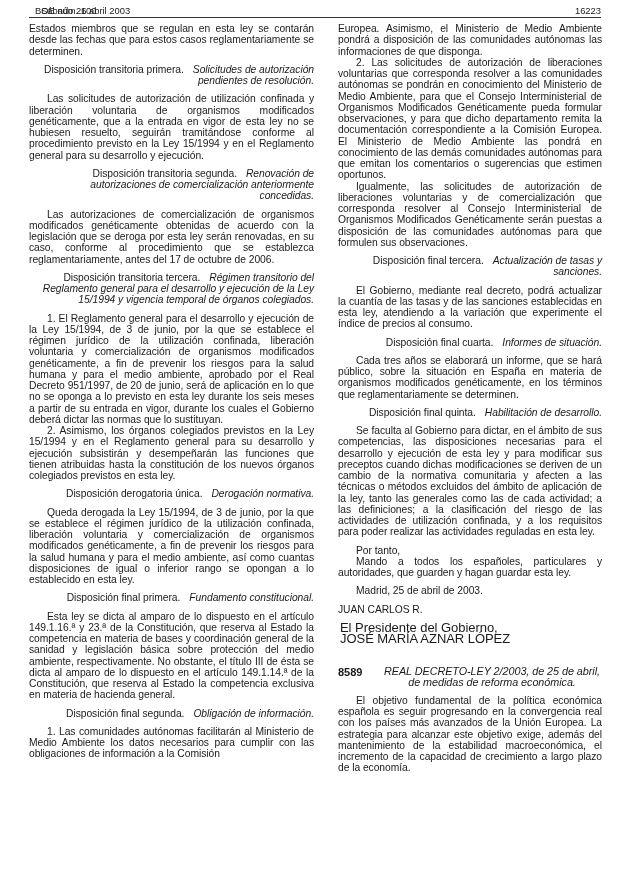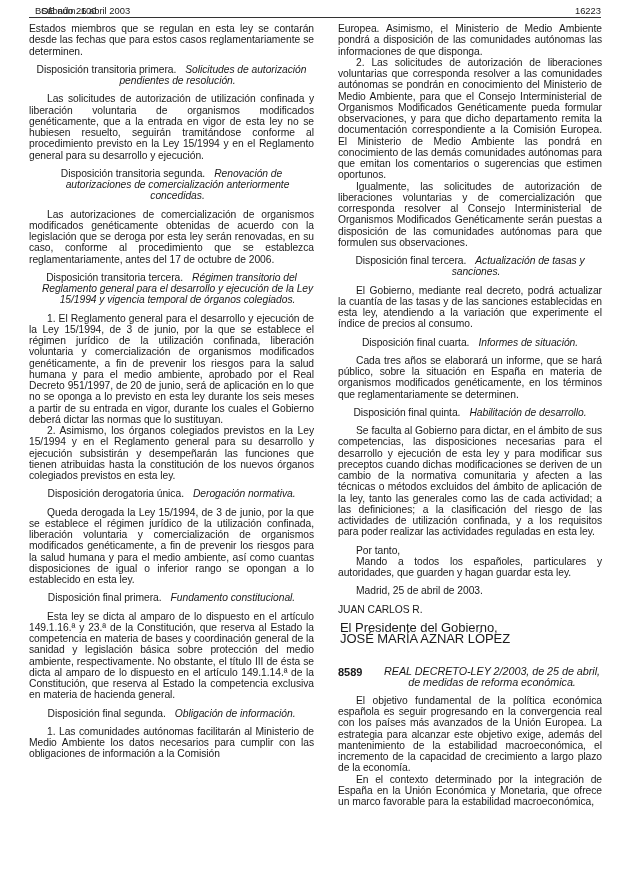--- a/index.html
+++ b/index.html
@@ -11,21 +11,21 @@
   .h-left { left:6px; }
   .h-center { left:12px; right:0; text-align:left; }
   .h-right { right:0; }
   .col { position:absolute; top:23px; width:285px; font-size:10.3px; line-height:11.25px;
          text-align:justify; letter-spacing:-0.05px; }
   .col-left { left:29px; }
   .col-right { left:338px; width:264px; }
   p { margin:0; }
   .p-indent { text-indent:18px; }
   .gap { margin-top:7px; }
-  .disp { padding-left:12px; text-indent:-12px; text-align:center; }
+  .disp { padding-left:12px; text-indent:-12px; text-align:right; }
   .disp .kw { margin-right:9px; }
   .disp .ttl { font-style:italic; }
   .sig-right { text-align:left; padding-right:14px; }
   .small { font-size:13px; line-height:11px; text-align:left; padding-left:2px; }
   .decree { display:flex; margin-top:22px; }
   .decree-num { font-weight:bold; font-size:11px; width:36px; flex:none; line-height:12px; }
   .decree-title { font-style:italic; font-size:10.8px; line-height:11px; text-align:center; padding-left:8px; }
 </style>
 </head>
 <body>
@@ -78,14 +78,13 @@
   <p class="p-indent gap">Madrid, 25 de abril de 2003.</p>
   <p class="sig-right gap">JUAN CARLOS R.</p>
   <p class="small gap">El Presidente del Gobierno,</p>
   <p class="small">JOSÉ MARÍA AZNAR LÓPEZ</p>
 
   <div class="decree">
     <span class="decree-num">8589</span>
     <span class="decree-title">REAL DECRETO-LEY 2/2003, de 25 de abril, de medidas de reforma económica.</span>
   </div>
   <p class="p-indent gap">El objetivo fundamental de la política económica española es seguir progresando en la convergencia real con los países más avanzados de la Unión Europea. La estrategia para alcanzar este objetivo exige, además del mantenimiento de la estabilidad macroeconómica, el incremento de la capacidad de crecimiento a largo plazo de la economía.</p>
-  <p class="p-indent">En el contexto determinado por la integración de España en la Unión Económica y Monetaria, que ofrece un marco favorable para la estabilidad macroeconómica,</p>
 </div>
 
 </body></html>

